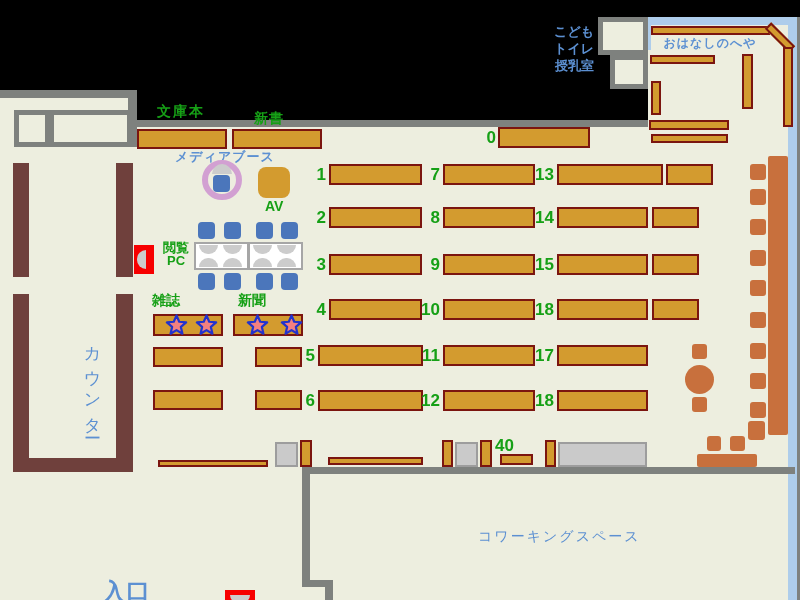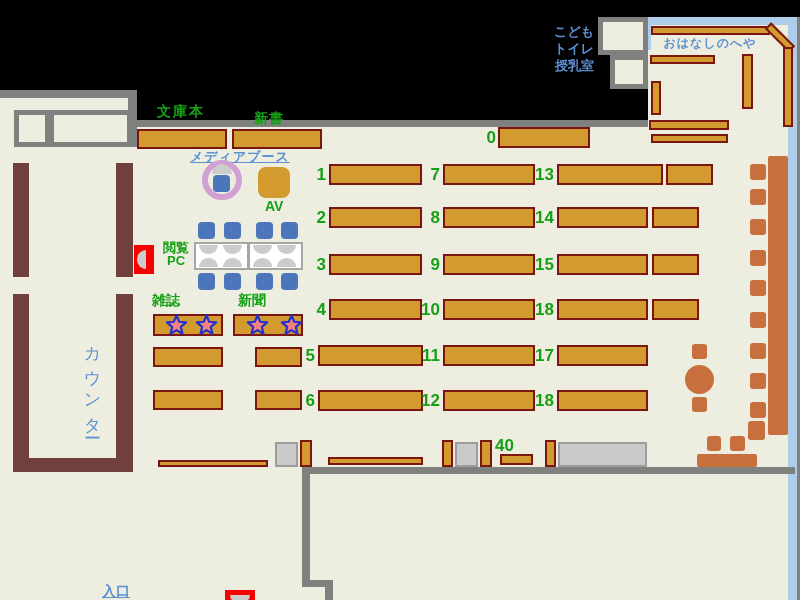--- a/index.html
+++ b/index.html
@@ -78,21 +78,21 @@
   <div class="abs" style="left:137px;top:233px;width:9px;height:19px;background:#CCCCCC;border-radius:9px 0 0 9px;"></div>
 
   <div class="abs greentxt" style="left:157px;top:87px;letter-spacing:2px;">文庫本</div>
   <div class="abs greentxt" style="left:254px;top:94px;letter-spacing:1px;">新書</div>
 
   <div class="abs shelf" style="left:137px;top:112px;width:90px;height:20px;"></div>
   <div class="abs shelf" style="left:232px;top:112px;width:90px;height:20px;"></div>
   <div class="abs numlabel" style="left:468px;top:111px;width:28px;">0</div>
   <div class="abs shelf" style="left:498px;top:110px;width:92px;height:21px;"></div>
 
-  <div class="abs bluetxt" style="left:190px;top:131px;letter-spacing:1px;text-decoration:underline;">メディアブース</div>
+  <div class="abs bluetxt" style="left:175px;top:131px;letter-spacing:1px;">メディアブース</div>
   <div class="abs" style="left:202px;top:143px;width:40px;height:40px;border:6px solid #D2A0D2;border-radius:50%;"></div>
   <div class="abs" style="left:212px;top:147px;width:20px;height:10px;background:#CCCCCC;border-radius:10px 10px 0 0;"></div>
   <div class="abs chair" style="left:213px;top:158px;width:17px;height:17px;"></div>
   <div class="abs" style="left:258px;top:150px;width:32px;height:31px;background:#D39B2F;border-radius:8px;"></div>
   <div class="abs greentxt" style="left:265px;top:182px;">AV</div>
 
   <div class="abs greentxt" style="left:160px;top:224px;width:32px;text-align:center;font-size:13px;line-height:13px;">
     <div>閲覧</div>
     <div>PC</div>
   </div>
@@ -122,22 +122,23 @@
 
   <div class="abs terra" style="left:768px;top:139px;width:20px;height:279px;border-radius:2px;"></div>
   <div class="abs" style="left:685px;top:348px;width:29px;height:29px;background:#C8703D;border-radius:50%;"></div>
   <div class="abs terra" style="left:692px;top:327px;width:15px;height:15px;"></div>
   <div class="abs terra" style="left:692px;top:380px;width:15px;height:15px;"></div>
   <div class="abs terra" style="left:707px;top:419px;width:14px;height:15px;"></div>
   <div class="abs terra" style="left:730px;top:419px;width:15px;height:15px;"></div>
   <div class="abs terra" style="left:748px;top:404px;width:17px;height:19px;"></div>
   <div class="abs terra" style="left:697px;top:437px;width:60px;height:13px;border-radius:2px;"></div>
 
-
-  <div class="abs bluetxt" style="left:102px;top:566px;font-size:14px;text-decoration:underline;">入口</div>
+  <div class="abs bluetxt" style="left:478px;top:511px;font-weight:normal;font-size:14px;letter-spacing:2px;">コワーキングスペース</div>
+
+  <div class="abs bluetxt" style="left:102px;top:566px;font-size:24px;text-decoration:underline;">入口</div>
   <div class="abs red" style="left:225px;top:573px;width:30px;height:20px;"></div>
   <div class="abs" style="left:230px;top:578px;width:20px;height:9px;background:#CCCCCC;border-radius:0 0 10px 10px;"></div>
 
   <svg class="abs" style="left:165px;top:297px;" width="23" height="23" viewBox="0 0 24 25">
       <polygon points="12,1.5 14.94,8.45 22.46,9.10 16.76,14.05 18.47,21.40 12,17.5 5.53,21.40 7.24,14.05 1.54,9.10 9.06,8.45" fill="#F48080" stroke="#2233CC" stroke-width="2.4" stroke-linejoin="round"></polygon>
     </svg>
   <svg class="abs" style="left:195px;top:297px;" width="23" height="23" viewBox="0 0 24 25">
       <polygon points="12,1.5 14.94,8.45 22.46,9.10 16.76,14.05 18.47,21.40 12,17.5 5.53,21.40 7.24,14.05 1.54,9.10 9.06,8.45" fill="#F48080" stroke="#2233CC" stroke-width="2.4" stroke-linejoin="round"></polygon>
     </svg>
   <svg class="abs" style="left:246px;top:297px;" width="23" height="23" viewBox="0 0 24 25">

